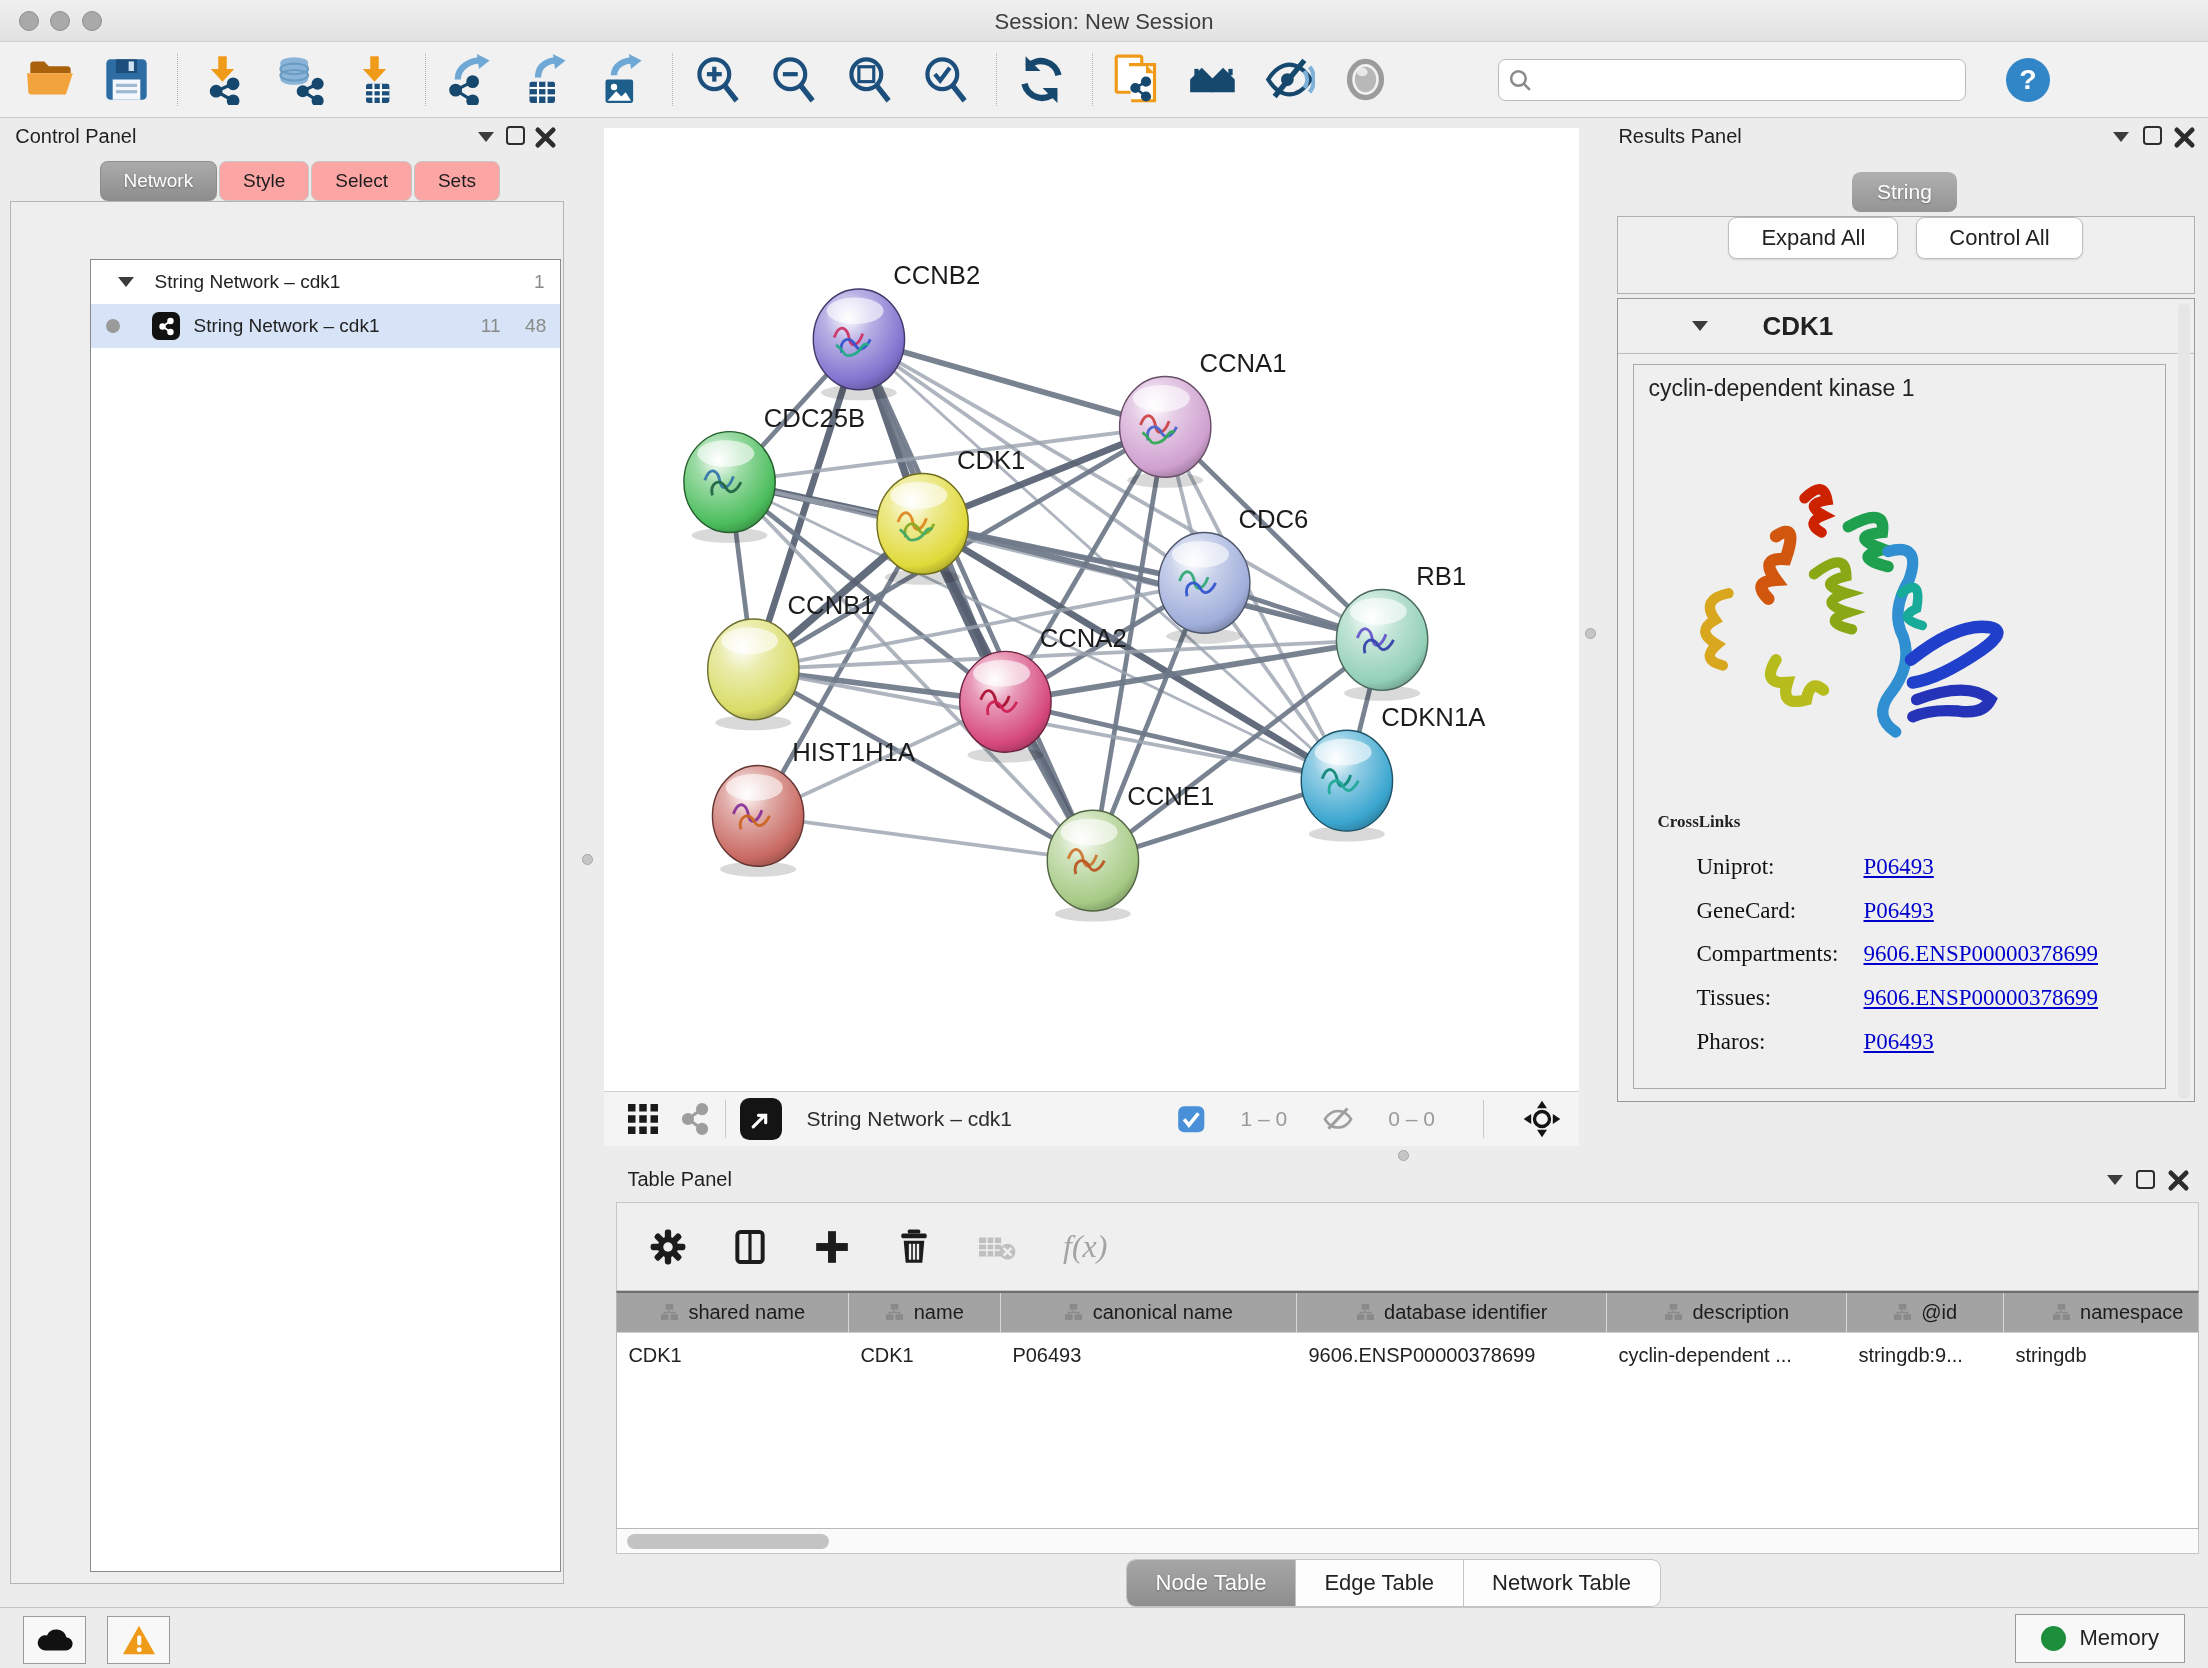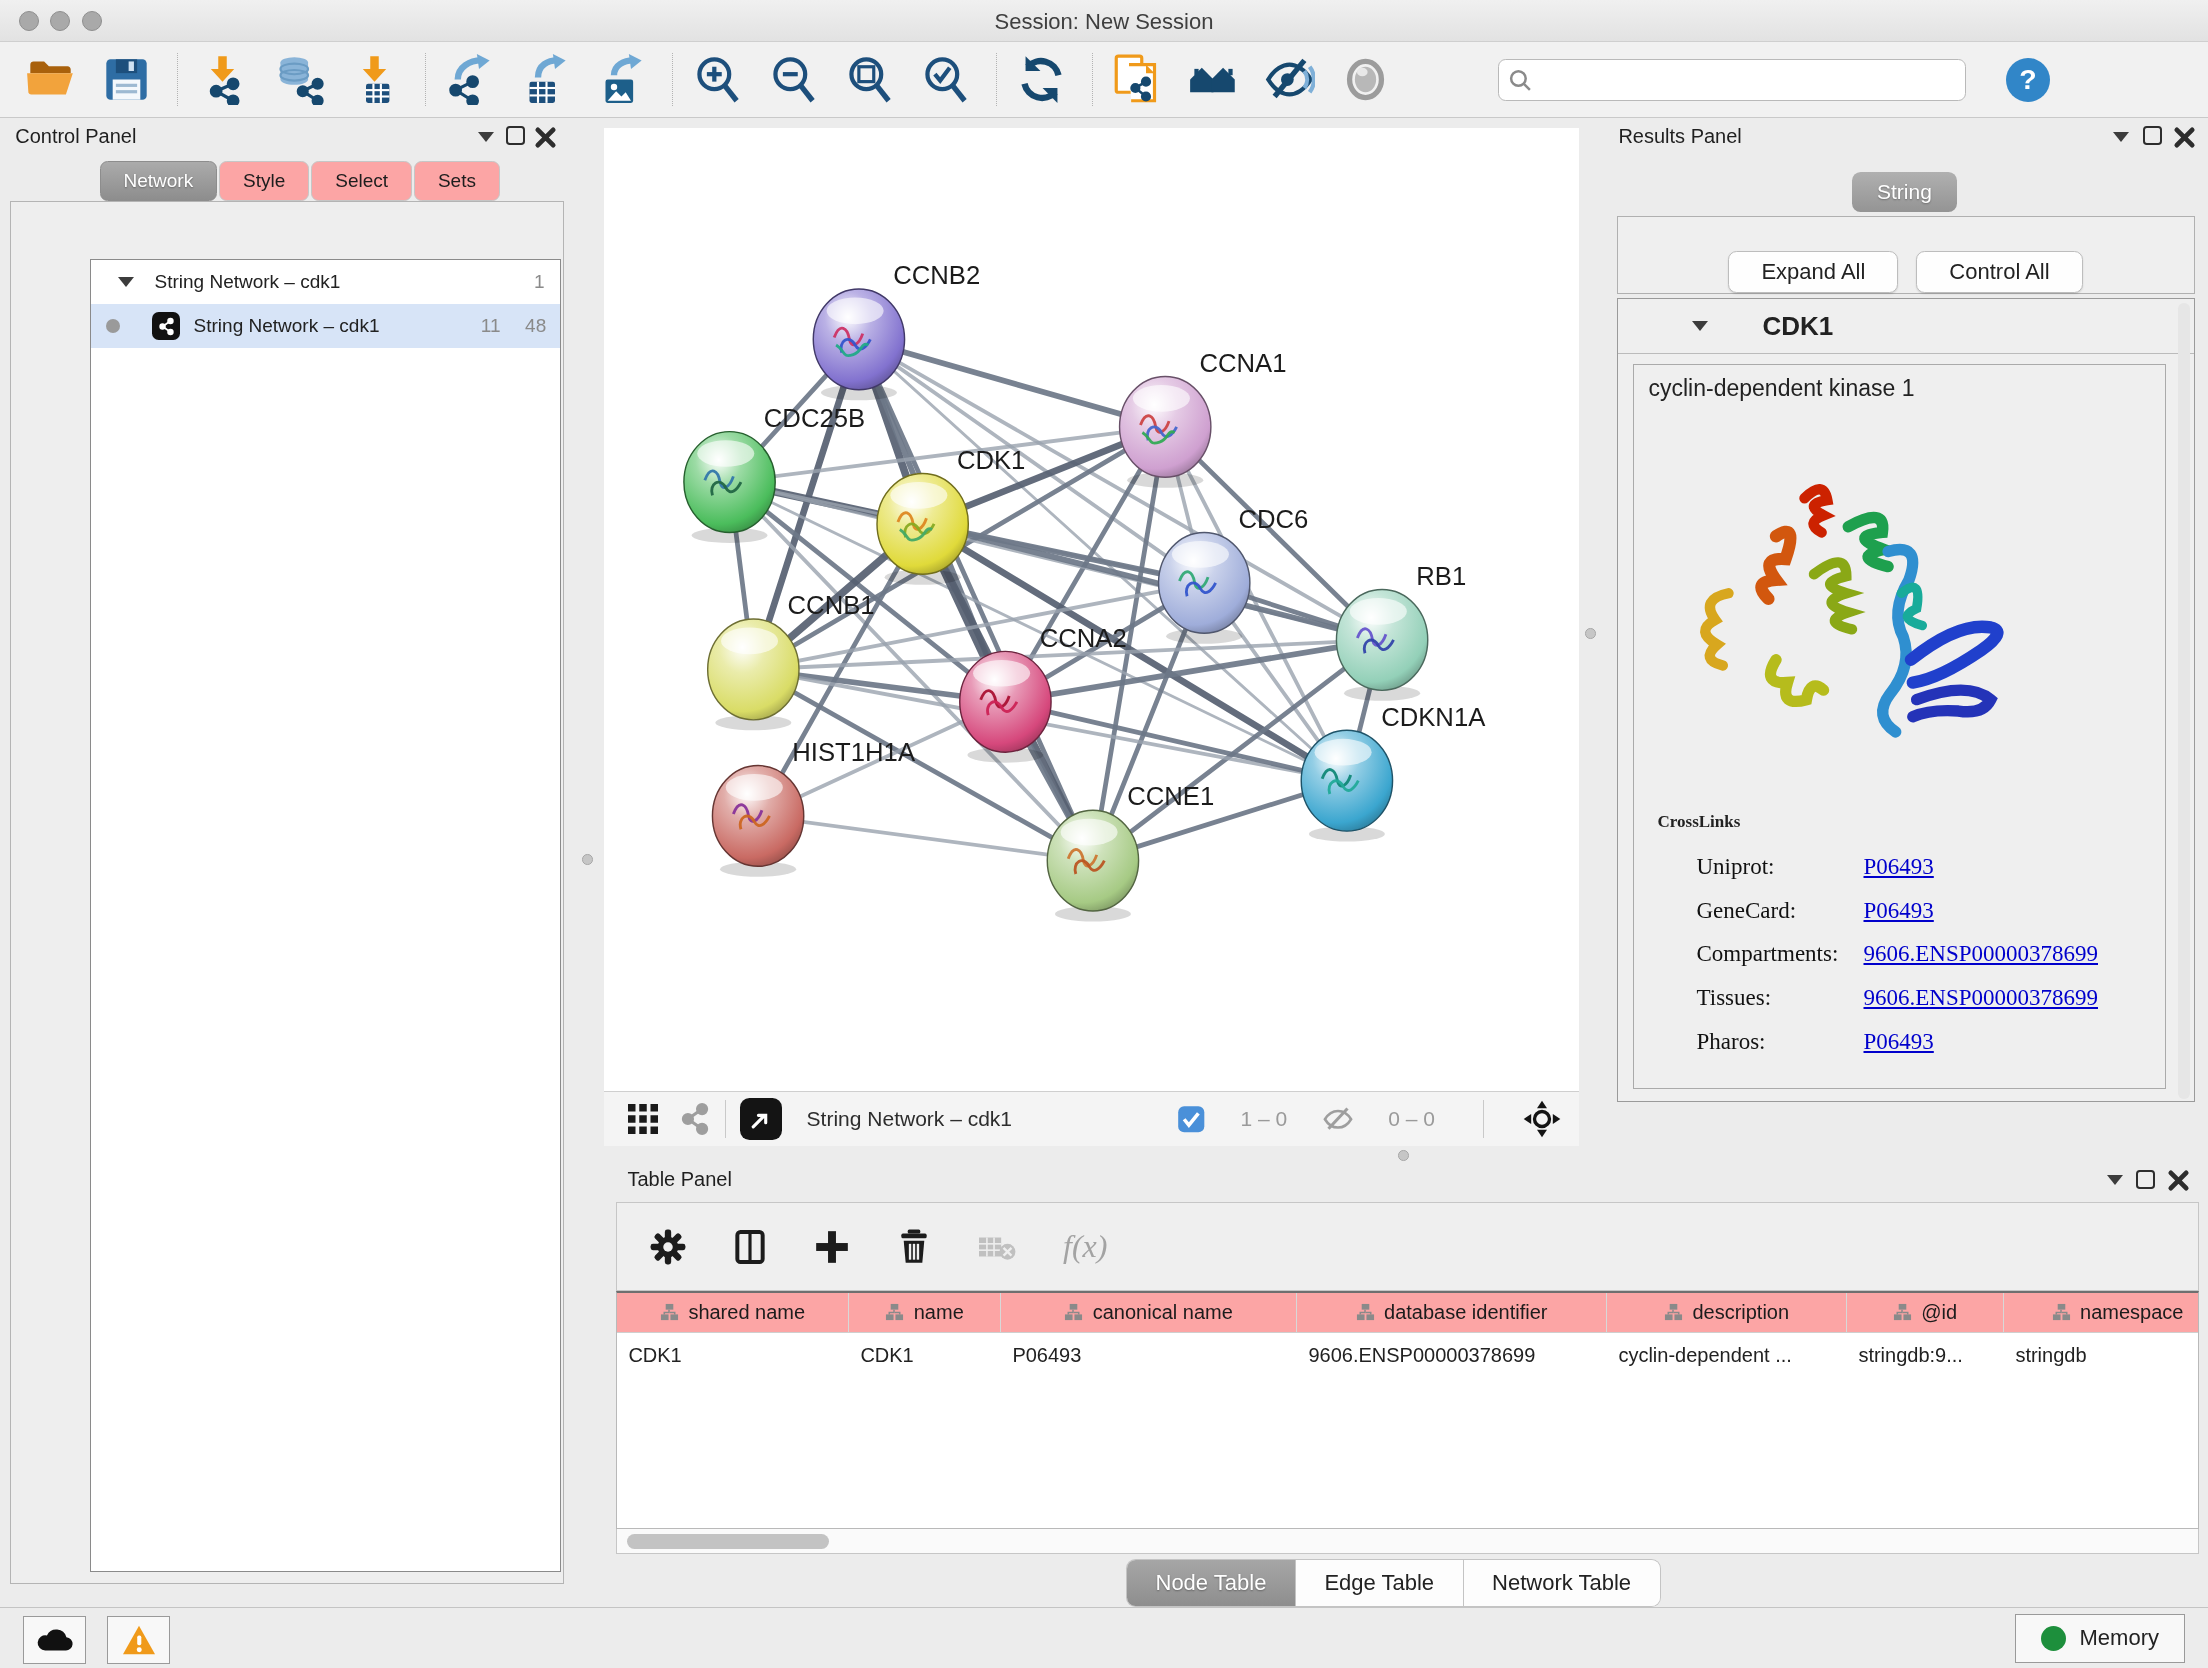--- a/index.html
+++ b/index.html
@@ -69,21 +69,21 @@
   .nb-count { font-size:21px; color:#9a9a9a; margin:0 9.5px; }
   .splitdot { position:absolute; width:10.5px; height:10.5px; border-radius:50%;
     background:#c6c6c6; border:1px solid #a8a8a8; }
   
   #results-panel { position:absolute; left:1607px; top:117px; width:601px; height:1039px; }
   .rp-head { position:absolute; left:11.4px; top:7.6px; width:578px; height:32px; }
   .string-tab { position:absolute; left:245px; top:55px; height:40px; padding:0 25px;
     background:linear-gradient(#b0b0b0,#949494); border-radius:8.6px; color:#fff;
     font-size:21px; display:flex; align-items:center; text-shadow:0 1px 1.9px rgba(0,0,0,.3); }
   .rp-btnbox { position:absolute; left:9.5px; top:99px; width:578px; height:78px;
-    background:#efefef; border:1px solid #b0b0b0; display:flex; align-items:flex-end;
+    background:#efefef; border:1px solid #b0b0b0; display:flex; align-items:flex-start;
     justify-content:center; gap:18px; }
   .rp-btn { height:42px; padding:0 32px; background:#fefefe; border:1px solid #bdbdbd;
     border-radius:8.6px; font-size:22px; display:flex; align-items:center;
     box-shadow:0 1px 1.9px rgba(0,0,0,.12); }
   .rp-content { position:absolute; left:9.5px; top:181px; width:578px; height:804px;
     background:#efefef; border:1.9px solid #9a9a9a; }
   .rp-entry-head { position:absolute; left:0; top:0; width:100%; height:55px;
     border-bottom:1px solid #bbb; display:flex; align-items:center; }
   .rp-entry-name { font-size:26px; font-weight:bold; margin-left:55px; }
   .rp-sub { position:absolute; left:15px; top:65px; width:533px; height:725px;
@@ -98,21 +98,21 @@
   .rp-scroll { position:absolute; right:3.8px; top:3.8px; width:11.4px; height:796px; background:#e6e6e6; border-radius:5.7px; }
   
   #table-panel { position:absolute; left:616px; top:1162px; width:1583px; height:392px; }
   .tp-head { position:absolute; left:11.4px; top:5.7px; width:1564px; height:32px; }
   .tp-toolbar { position:absolute; left:0; top:40px; width:1583px; height:89px;
     background:#efefef; border:1px solid #c6c6c6; display:flex; align-items:center;
     padding-left:32px; gap:44px; }
   .fx { font-family:"Liberation Serif",serif; font-style:italic; font-size:32px; color:#a3a3a3; }
   .tp-table { position:absolute; left:0; top:129px; width:1583px; height:238px;
     background:#fff; border:1px solid #b9b9b9; border-top:2.9px solid #6f6f6f; overflow:hidden; }
-  .tp-cols { display:flex; height:40px; background:#fca5a5; border-bottom:1px solid #cfcfcf; }
+  .tp-cols { display:flex; height:40px; background:#a3a3a3; border-bottom:1px solid #cfcfcf; }
   .tp-col { display:flex; align-items:center; justify-content:center; gap:9.5px;
     border-right:1px solid #d8d8d8; font-size:20px; color:#1c1c1c; flex:none; overflow:hidden; }
   .tp-rowline { display:flex; height:44px; }
   .tp-cell { padding-left:11.4px; display:flex; align-items:center; font-size:20px; flex:none; overflow:hidden; white-space:nowrap; }
   .tp-hscroll { position:absolute; left:0; top:367px; width:1583px; height:25px;
     background:#fafafa; border:1px solid #c6c6c6; border-top:none; }
   .tp-thumb { position:absolute; left:9.5px; top:4.8px; width:202px; height:15px;
     background:#c3c3c3; border-radius:7.6px; }
   .bottom-tabs { position:absolute; left:1127px; top:1560px; display:flex; height:46px;
     border-radius:8.6px; overflow:hidden; box-shadow:0 0 0 1px #c4c4c4; }

